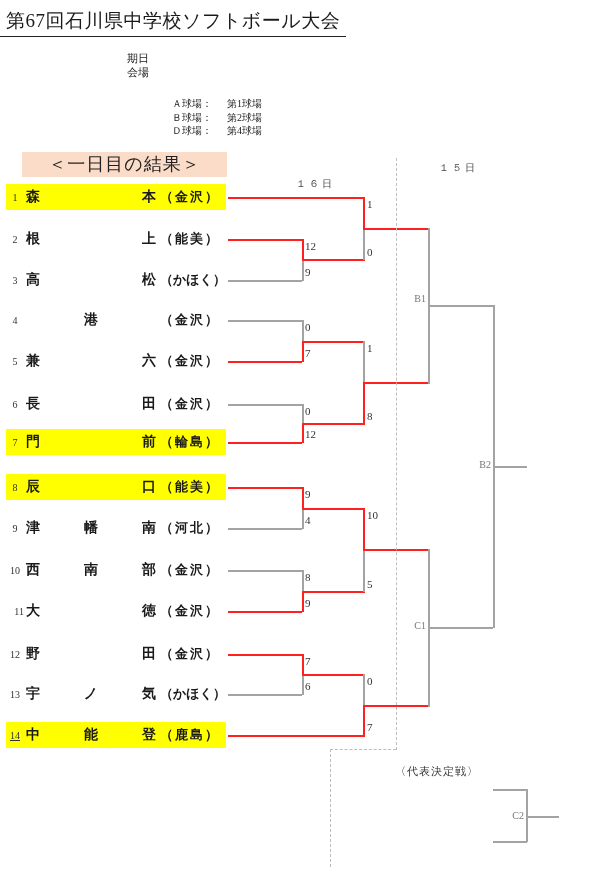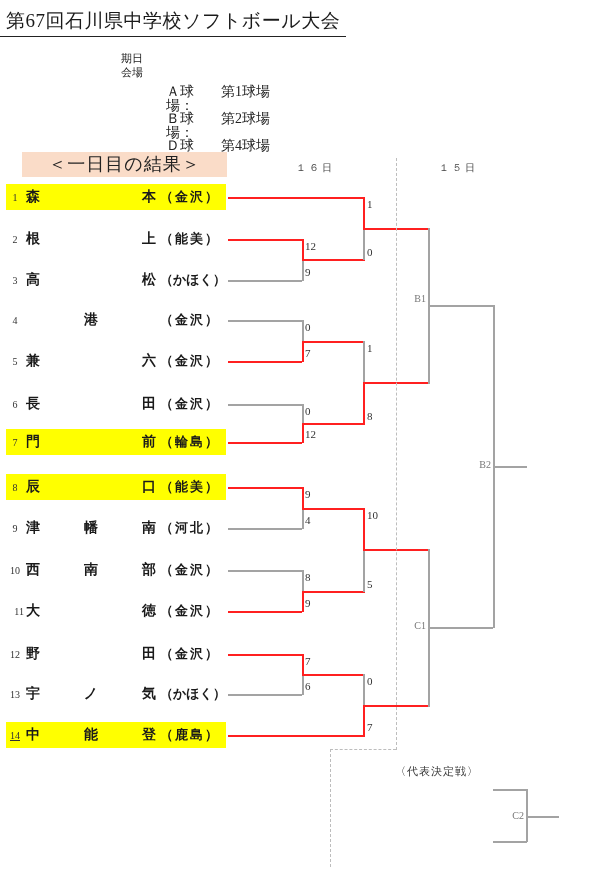--- a/index.html
+++ b/index.html
@@ -6,34 +6,34 @@
     --red:#ff2020; --gray:#a3a3a3; --dash:#bdbdbd;
     --hl:#ffff00; --headbg:#fadcc8;
   }
   *{box-sizing:border-box;margin:0;padding:0}
   body{background:#fff;font-family:"Liberation Serif","DejaVu Serif",serif;color:#1a1a1a}
   #canvas{position:relative;width:600px;height:879px;background:#fff;overflow:hidden}
 
   .title-wrap{position:absolute;top:8px;left:0;width:600px;}
   .title{display:inline-block;font-size:19px;letter-spacing:.5px;border-bottom:1.5px solid #222;padding:0 6px 2px}
 
-  .info{position:absolute;left:121px;top:51px;font-size:11px;color:#222;line-height:14px}
+  .info{position:absolute;left:127px;top:51px;font-size:11px;color:#222;line-height:14px}
   .irow{display:flex}
   .ilabel{width:33px}
-  .fields{margin-left:45px;font-size:14px;line-height:13.5px;margin-top:6px}
+  .fields{margin-left:45px;font-size:10px;line-height:13.5px;margin-top:18px}
   .frow{display:flex}
   .flabel{width:55px}
 
   .schedule{position:absolute;left:487px;top:49px;font-size:10px;color:#222;line-height:14px}
 
   .heading{position:absolute;left:22px;top:152px;width:205px;height:25px;background:var(--headbg);
     font-size:18px;letter-spacing:1px;text-align:center;line-height:25px;color:#222}
 
   .day{position:absolute;font-size:10px;color:#444;letter-spacing:3px}
-  .d16{left:296px;top:161px}
+  .d16{left:296px;top:177px}
   .d15{left:439px;top:161px}
 
   .team-row{position:absolute;left:6px;width:220px;height:26px;display:flex;align-items:center}
   .team-row.hl{background:var(--hl)}
   .t-num{width:18px;font-size:10px;color:#333;text-align:center;flex:none}
   .t-name{width:132px;display:flex;justify-content:space-between;font-size:14px;font-weight:600;flex:none;padding-left:2px}
   .t-name.single{justify-content:center}
   .t-region{flex:1;font-size:13px;font-weight:600;padding-left:4px;white-space:nowrap}
   .t-region.wide{letter-spacing:2px}
 

